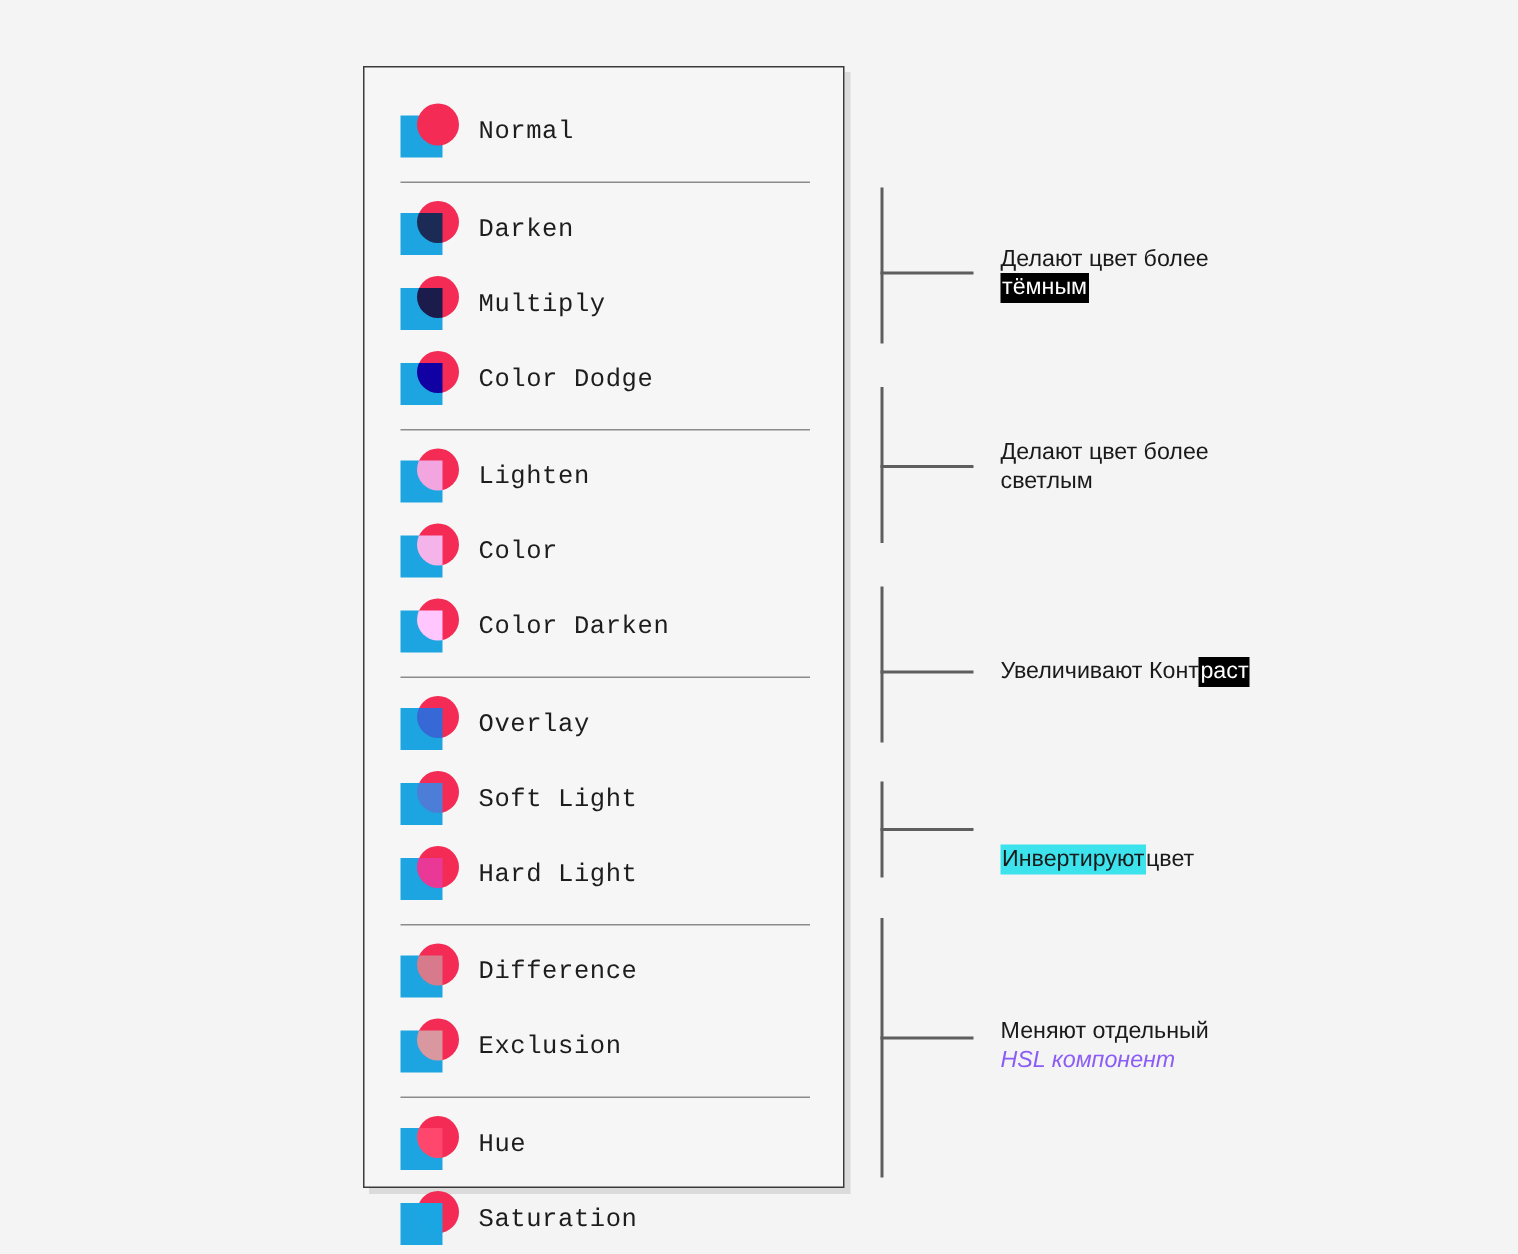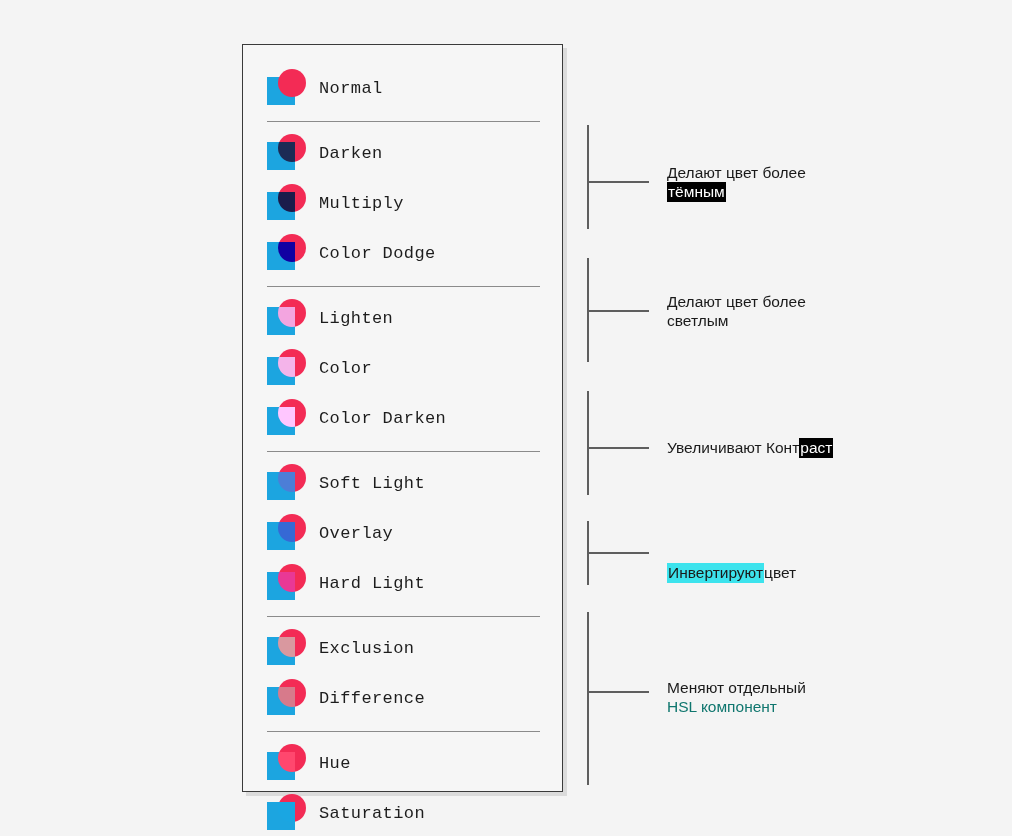--- a/index.html
+++ b/index.html
@@ -130,21 +130,22 @@
     background: #000000;
     color: #ffffff;
     padding: 1px 1px 2px 1px;
   }
   .note .hl-cyan {
     background: #3ce3ed;
     color: #1a1a1a;
     padding: 1px 1px 2px 1px;
   }
   .note .pinkline {
-    color: #0f766e;
+    color: #8b5cf6;
+    font-style: italic;
   }
 </style>
 </head>
 <body>
 
 <div id="card">
   <div id="list">
       <div class="group">
         <div class="row">
           <div class="swatch m-normal">
@@ -198,56 +199,56 @@
           <div class="swatch m-colordodge">
             <div class="sq" style="background: rgb(28, 165, 224);"></div>
             <div class="ci" style="background: rgb(243, 43, 85);"></div>
           </div>
           <div class="row-label">Color Darken</div>
         </div>
       </div>
       <div class="group-sep"></div>
       <div class="group">
         <div class="row">
+          <div class="swatch m-overlay">
+            <div class="sq" style="background: rgb(28, 165, 224);"></div>
+            <div class="ci" style="background: rgb(243, 43, 85);"></div>
+          </div>
+          <div class="row-label">Overlay</div>
+        </div>
+        <div class="row">
           <div class="swatch m-softlight">
             <div class="sq" style="background: rgb(28, 165, 224);"></div>
             <div class="ci" style="background: rgb(243, 43, 85);"></div>
           </div>
           <div class="row-label">Soft Light</div>
         </div>
         <div class="row">
-          <div class="swatch m-overlay">
-            <div class="sq" style="background: rgb(28, 165, 224);"></div>
-            <div class="ci" style="background: rgb(243, 43, 85);"></div>
-          </div>
-          <div class="row-label">Overlay</div>
-        </div>
-        <div class="row">
           <div class="swatch m-hardlight">
             <div class="sq" style="background: rgb(28, 165, 224);"></div>
             <div class="ci" style="background: rgb(243, 43, 85);"></div>
           </div>
           <div class="row-label">Hard Light</div>
         </div>
       </div>
       <div class="group-sep"></div>
       <div class="group">
         <div class="row">
+          <div class="swatch m-difference">
+            <div class="sq" style="background: rgb(28, 165, 224);"></div>
+            <div class="ci" style="background: rgb(243, 43, 85);"></div>
+          </div>
+          <div class="row-label">Difference</div>
+        </div>
+        <div class="row">
           <div class="swatch m-exclusion">
             <div class="sq" style="background: rgb(28, 165, 224);"></div>
             <div class="ci" style="background: rgb(243, 43, 85);"></div>
           </div>
           <div class="row-label">Exclusion</div>
-        </div>
-        <div class="row">
-          <div class="swatch m-difference">
-            <div class="sq" style="background: rgb(28, 165, 224);"></div>
-            <div class="ci" style="background: rgb(243, 43, 85);"></div>
-          </div>
-          <div class="row-label">Difference</div>
         </div>
       </div>
       <div class="group-sep"></div>
       <div class="group">
         <div class="row">
           <div class="swatch m-hue">
             <div class="sq" style="background: rgb(28, 165, 224);"></div>
             <div class="ci" style="background: rgb(243, 43, 85);"></div>
           </div>
           <div class="row-label">Hue</div>

